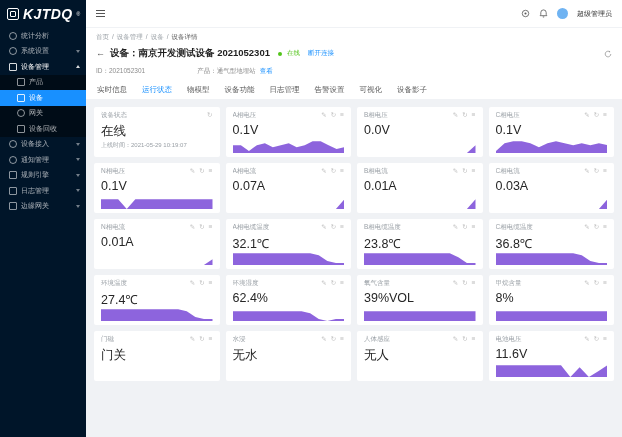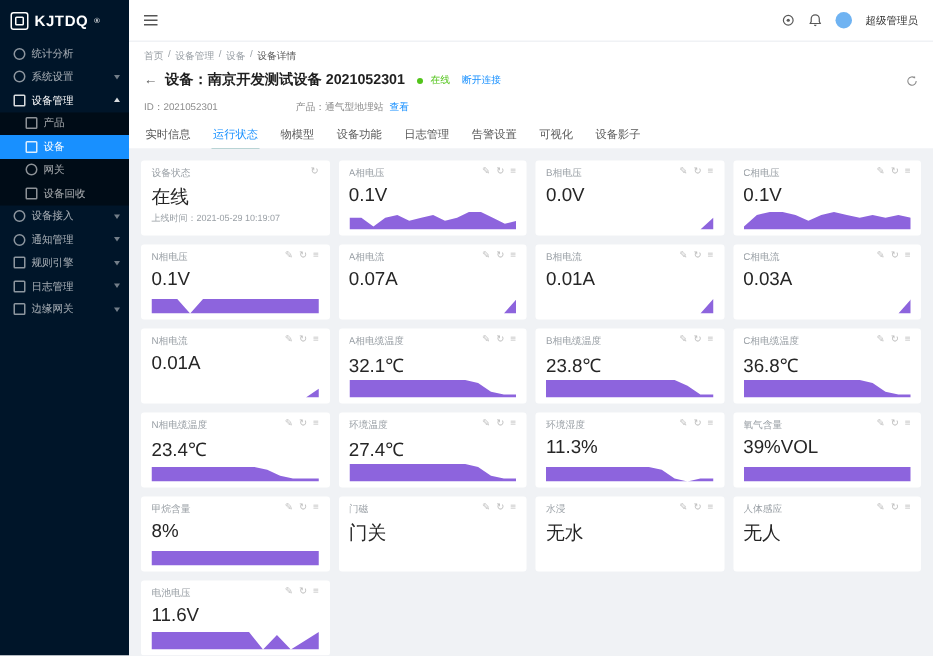--- a/index.html
+++ b/index.html
@@ -4,21 +4,21 @@
 <style>
   html,body{margin:0;padding:0}
   body{width:622px;height:437px;overflow:hidden;position:relative;
        font-family:"Liberation Sans",sans-serif;background:#f0f2f5;-webkit-font-smoothing:antialiased}
 
   
   .sidebar{position:absolute;left:0;top:0;width:86px;height:437px;background:#001529;z-index:5}
   .logo{height:28px;display:flex;align-items:center;gap:4px;padding-left:7px;color:#fff}
   .logo-mark{width:10px;height:10px;border:1px solid #fff;border-radius:2px;position:relative;flex:none}
   .logo-mark:after{content:"";position:absolute;left:2px;top:2px;width:4px;height:4px;border:1px solid #fff;border-radius:1px}
-  .logo-text{font-size:10px;font-weight:bold;letter-spacing:.4px}
+  .logo-text{font-size:14px;font-weight:bold;font-style:italic;letter-spacing:.4px}
   .logo-reg{font-size:5px;vertical-align:super}
   .menu{font-size:7px;color:rgba(255,255,255,.65)}
   .mi{height:15.5px;display:flex;align-items:center;gap:4px;padding:0 6px 0 9px;cursor:pointer;white-space:nowrap}
   .mi .ic{width:6px;height:6px;border:1px solid currentColor;border-radius:1px;flex:none;opacity:.85}
   .mi .ic.round{border-radius:50%}
   .mi .lbl{flex:1;overflow:hidden}
   .car{flex:none;width:0;height:0;border-left:2.5px solid transparent;border-right:2.5px solid transparent}
   .car.down{border-top:3px solid rgba(255,255,255,.45)}
   .car.up{border-bottom:3px solid rgba(255,255,255,.85)}
   .mi.parent-open{color:#fff}
@@ -393,36 +393,20 @@
         </div>
         <div class="card-value">36.8℃</div>
         <div class="spark">
           <svg viewBox="0 0 100 12" preserveAspectRatio="none">
             <polygon points="0,12 0.0,1.2 7.7,1.2 15.4,1.2 23.1,1.2 30.8,1.2 38.5,1.2 46.2,1.2 53.8,1.2 61.5,1.2 69.2,1.2 76.9,3.0 84.6,8.4 92.3,10.2 100.0,10.2 100,12" fill="#8d64dd"></polygon>
           </svg>
         </div>
       </div>
       <div class="card">
         <div class="card-head">
-          <span class="card-label">N相电缆温度</span>
-          <span class="card-tools">
-            <span class="tool">✎</span>
-            <span class="tool">↻</span>
-            <span class="tool">≡</span>
-          </span>
-        </div>
-        <div class="card-value">23.4℃</div>
-        <div class="spark">
-          <svg viewBox="0 0 100 12" preserveAspectRatio="none">
-            <polygon points="0,12 0.0,3.0 7.7,3.0 15.4,3.0 23.1,3.0 30.8,3.0 38.5,3.0 46.2,3.0 53.8,3.0 61.5,3.0 69.2,4.8 76.9,8.4 84.6,10.2 92.3,10.2 100.0,10.2 100,12" fill="#8d64dd"></polygon>
-          </svg>
-        </div>
-      </div>
-      <div class="card">
-        <div class="card-head">
           <span class="card-label">环境温度</span>
           <span class="card-tools">
             <span class="tool">✎</span>
             <span class="tool">↻</span>
             <span class="tool">≡</span>
           </span>
         </div>
         <div class="card-value">27.4℃</div>
         <div class="spark">
           <svg viewBox="0 0 100 12" preserveAspectRatio="none">
@@ -432,21 +416,21 @@
       </div>
       <div class="card">
         <div class="card-head">
           <span class="card-label">环境湿度</span>
           <span class="card-tools">
             <span class="tool">✎</span>
             <span class="tool">↻</span>
             <span class="tool">≡</span>
           </span>
         </div>
-        <div class="card-value">11.3%</div>
+        <div class="card-value">62.4%</div>
         <div class="spark">
           <svg viewBox="0 0 100 12" preserveAspectRatio="none">
             <polygon points="0,12 0.0,3.0 7.7,3.0 15.4,3.0 23.1,3.0 30.8,3.0 38.5,3.0 46.2,3.0 53.8,3.0 61.5,3.0 69.2,4.8 76.9,10.2 84.6,12.0 92.3,10.2 100.0,10.2 100,12" fill="#8d64dd"></polygon>
           </svg>
         </div>
       </div>
       <div class="card">
         <div class="card-head">
           <span class="card-label">氧气含量</span>
           <span class="card-tools">

